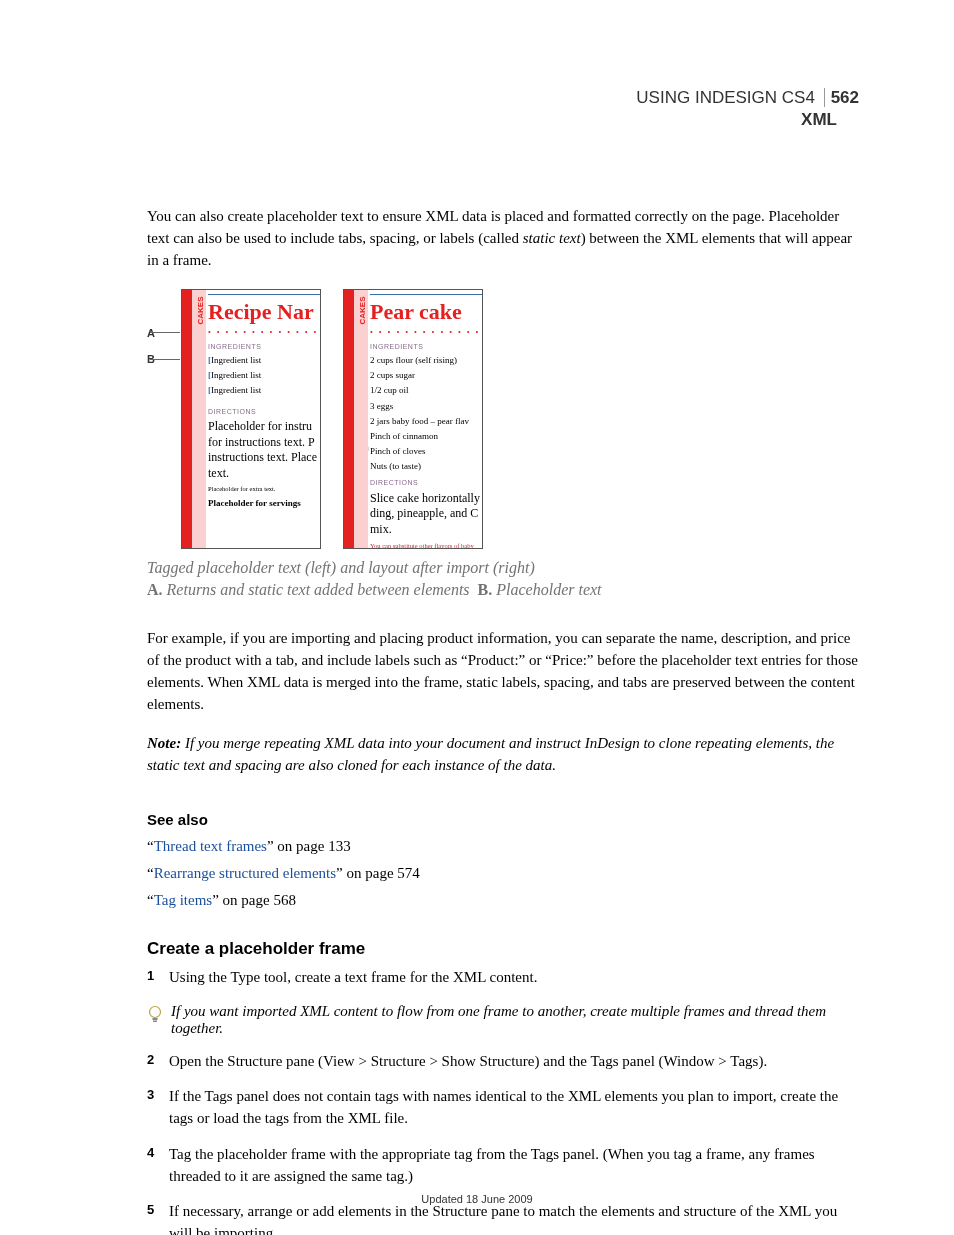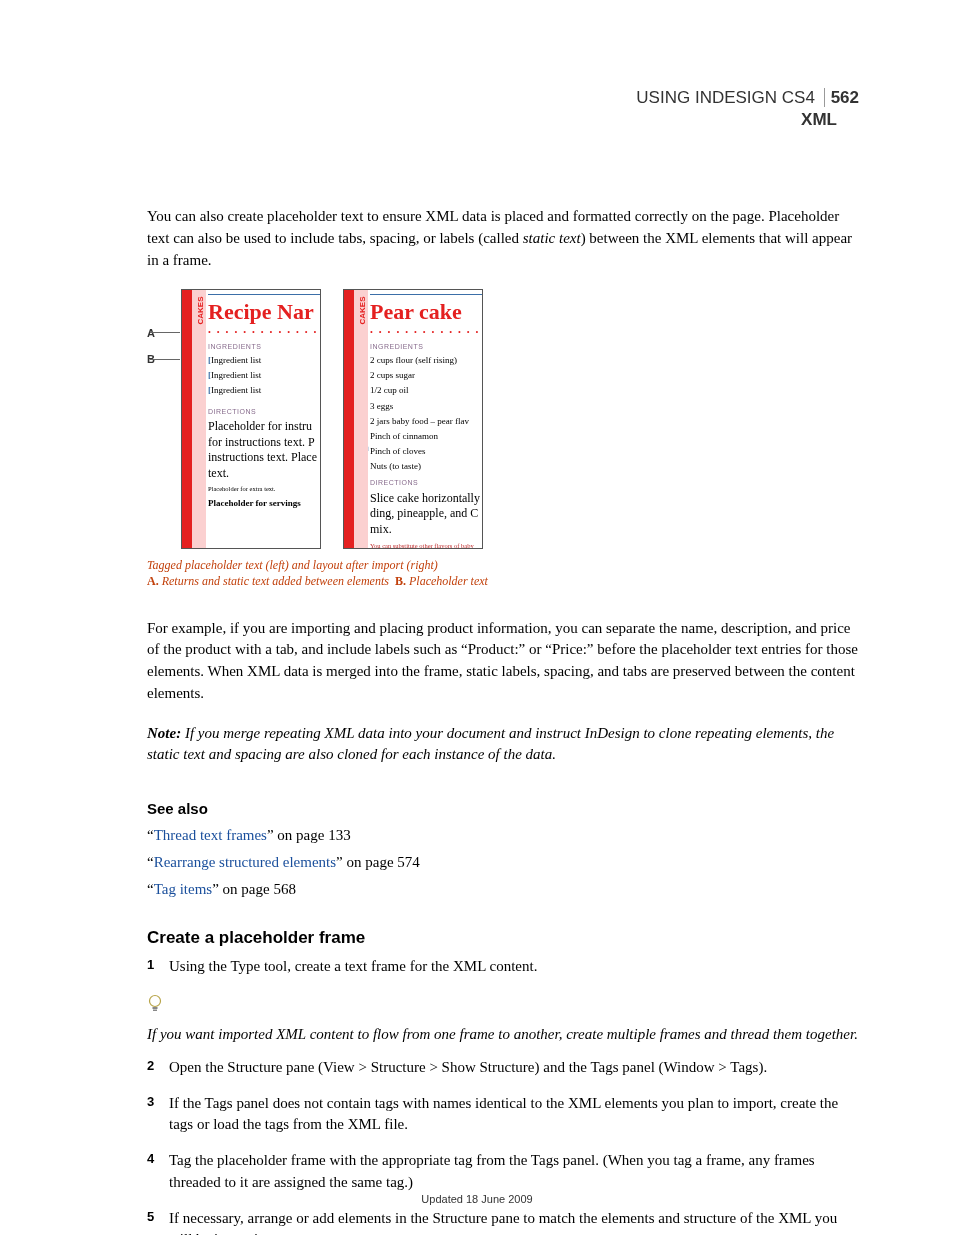--- a/index.html
+++ b/index.html
@@ -138,22 +138,22 @@
   }
   .lead-line-b {
     position: absolute;
     border-top: 1px solid #666;
     width: 30px;
     left: -32px;
     top: 69px;
   }
   .caption {
     font-style: italic;
-    font-size: 12px;
-    color: #c2410c;
+    font-size: 16px;
+    color: #737373;
     margin-top: 8px;
     line-height: 1.35;
   }
   .caption .lbl { font-weight: bold; font-style: normal; }
   .paragraph-block { margin-top: 28px; line-height: 1.45; }
   .note { margin-top: 18px; font-style: italic; }
   .note .note-lbl { font-weight: bold; }
   .see-also {
     font-family: "Myriad Pro", Arial, sans-serif;
     font-weight: bold;
@@ -190,21 +190,20 @@
     font-family: "Myriad Pro", Arial, sans-serif;
     font-weight: bold;
     font-size: 13px;
   }
   .tip {
     display: flex;
     gap: 8px;
     margin: 8px 0 14px 0;
     padding-left: 0;
     font-style: italic;
-    flex-direction: column;
   }
   .bulb {
     width: 16px;
     flex-shrink: 0;
     margin-top: 2px;
   }
   .footer {
     position: absolute;
     bottom: 30px;
     width: 100%;

